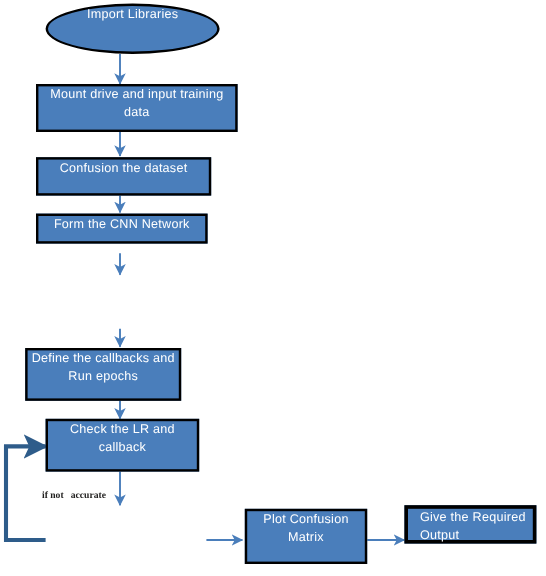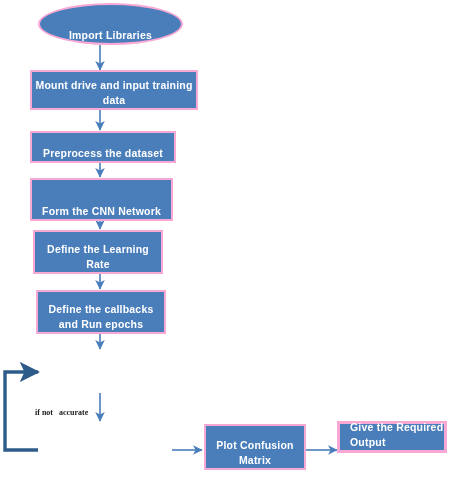--- a/index.html
+++ b/index.html
@@ -14,25 +14,25 @@
     position: relative;
     width: 455px;
     height: 480px;
     background: #ffffff;
     overflow: hidden;
   }
   .node {
     position: absolute;
     box-sizing: border-box;
     background: #4A7EBB;
-    border: 2px solid #f9a8d4;
+    border: 2px solid #000000;
     color: #ffffff;
-    font-weight: bold;
+    font-weight: normal;
     display: flex;
-    align-items: flex-end;
+    align-items: flex-start;
     justify-content: center;
     text-align: center;
     line-height: 1.45;
     letter-spacing: 0.2px;
     font-size: 10.5px;
   }
   .node.thick {
     border-width: 3px;
   }
   .node.left-align {
@@ -115,35 +115,35 @@
 
   <div class="node terminator" style="left:38px; top:3px; width:145px; height:42px;">
     <span>Import Libraries</span>
   </div>
 
   <div class="node" style="left:30px; top:70px; width:168px; height:40px;">
     <span>Mount drive and input training data</span>
   </div>
 
   <div class="node" style="left:30px; top:131px; width:146px; height:32px;">
-    <span>Preprocess the dataset</span>
+    <span>Confusion the dataset</span>
   </div>
 
-  <div class="node" style="left:30px; top:178px; width:143px; height:43px;">
+  <div class="node" style="left:30px; top:178px; width:143px; height:25px;">
     <span>Form the CNN Network</span>
   </div>
 
-  <div class="node" style="left:33px; top:230px; width:130px; height:44px;">
-    <span>Define the Learning Rate</span>
-  </div>
 
-  <div class="node" style="left:36px; top:290px; width:130px; height:44px;">
+  <div class="node" style="left:21px; top:290px; width:130px; height:44px;">
     <span>Define the callbacks and Run epochs</span>
   </div>
 
+  <div class="node" style="left:38px; top:349px; width:128px; height:44px;">
+    <span>Check the LR and callback</span>
+  </div>
 
 
   <div class="node" style="left:204px; top:424px; width:102px; height:46px;">
     <span>Plot Confusion Matrix</span>
   </div>
 
   <div class="node thick left-align" style="left:337px; top:421px; width:110px; height:32px;">
     <span>Give the Required Output</span>
   </div>
 

